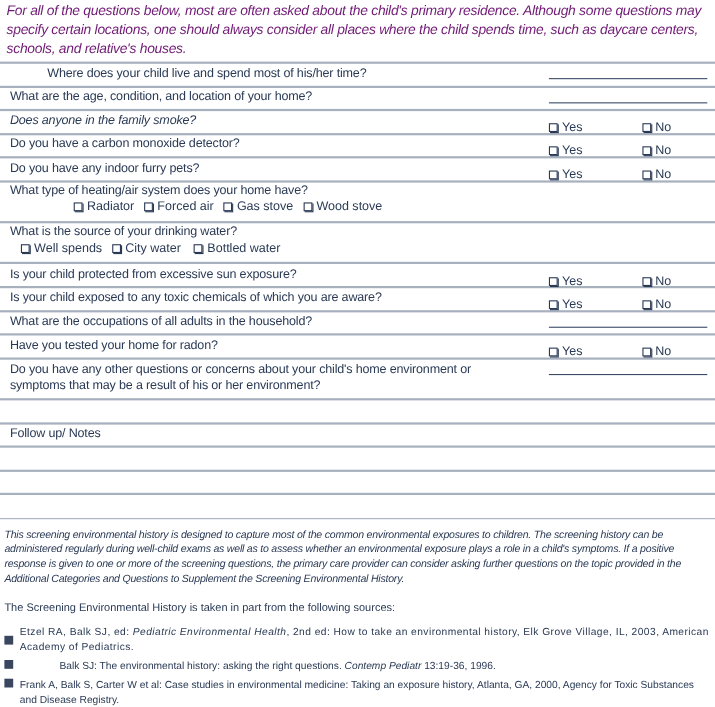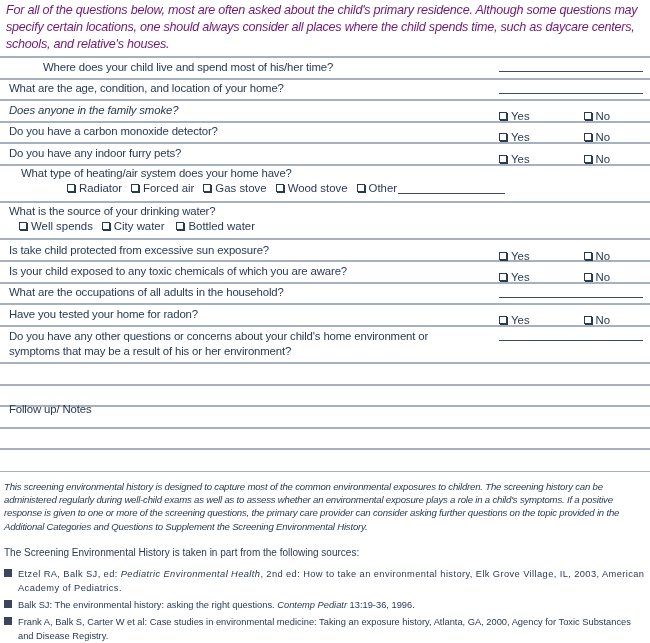--- a/index.html
+++ b/index.html
@@ -122,62 +122,57 @@
   <span class="opt">
       <span class="cb"></span>
       <span>No</span>
     </span>
   <span class="opt">
       <span class="cb"></span>
       <span>Not sure</span>
     </span>
 </div>
 
-<div class="q" style="top:167px;margin-left:12px;">What type of heating/air system does your home have?</div>
+<div class="q" style="top:167px;">What type of heating/air system does your home have?</div>
 <div class="opts-row" style="top:182px;padding-left:48px;">
   <span class="opt">
       <span class="cb"></span>
       <span>Radiator</span>
     </span>
   <span class="opt">
       <span class="cb"></span>
       <span>Forced air</span>
     </span>
   <span class="opt">
       <span class="cb"></span>
       <span>Gas stove</span>
     </span>
   <span class="opt">
       <span class="cb"></span>
       <span>Wood stove</span>
-    </span>
-  <span class="opt" style="margin-right:0">
-      <span class="cb"></span>
-      <span>Other</span>
-      <span class="other-line"></span>
     </span>
 </div>
 
 <div class="q" style="top:205px;">What is the source of your drinking water?</div>
 <div class="opts-row" style="top:220px;">
   <span class="opt">
       <span class="cb"></span>
       <span>Well spends</span>
     </span>
   <span class="opt" style="margin-right:12px">
       <span class="cb"></span>
       <span>City water</span>
     </span>
   <span class="opt">
       <span class="cb"></span>
       <span>Bottled water</span>
     </span>
 </div>
 
-<div class="q" style="top:244px;">Is take child protected from excessive sun exposure?</div>
+<div class="q" style="top:244px;">Is your child protected from excessive sun exposure?</div>
 <div class="ynn" style="top:244px;">
   <span class="opt">
       <span class="cb"></span>
       <span>Yes</span>
     </span>
   <span class="opt">
       <span class="cb"></span>
       <span>No</span>
     </span>
   <span class="opt">
@@ -217,33 +212,33 @@
     </span>
   <span class="opt">
       <span class="cb"></span>
       <span>Not sure</span>
     </span>
 </div>
 
 <div class="q multi" style="top:329px;">Do you have any other questions or concerns about your child's home environment or symptoms that may be a result of his or her environment?</div>
 <div class="answer-line" style="top:340px;"></div>
 
-<div class="q" style="top:388px;margin-top:15px;">Follow up/ Notes</div>
+<div class="q" style="top:388px;">Follow up/ Notes</div>
 <div style="position:absolute;left:0;top:406px;width:650px;height:64px;"></div>
 
 <div class="note-text">This screening environmental history is designed to capture most of the common environmental exposures to children. The screening history can be administered regularly during well-child exams as well as to assess whether an environmental exposure plays a role in a child's symptoms. If a positive response is given to one or more of the screening questions, the primary care provider can consider asking further questions on the topic provided in the Additional Categories and Questions to Supplement the Screening Environmental History.</div>
 
 <div class="sources-title">The Screening Environmental History is taken in part from the following sources:</div>
 
-<div class="src wide" style="top:567px;">
+<div class="src wide" style="top:567px;align-items:center;">
   <span class="bullet"></span>
   <span class="body"><span>Etzel RA, Balk SJ, ed: </span><span class="ital">Pediatric Environmental Health</span><span>, 2nd ed: How to take an environmental history, Elk Grove Village, IL, 2003, American Academy of Pediatrics.</span></span>
 </div>
 
-<div class="src" style="top:598px;">
+<div class="src" style="top:598px;gap:36px;">
   <span class="bullet"></span>
   <span class="body"><span>Balk SJ: The environmental history: asking the right questions. </span><span class="ital">Contemp Pediatr</span><span> 13:19-36, 1996.</span></span>
 </div>
 
 <div class="src" style="top:615px;">
   <span class="bullet"></span>
   <span class="body" style="width:625px;"><span>Frank A, Balk S, Carter W et al: Case studies in environmental medicine: Taking an exposure history, Atlanta, GA, 2000, Agency for Toxic Substances and Disease Registry.</span></span>
 </div>
 
 </body></html>

